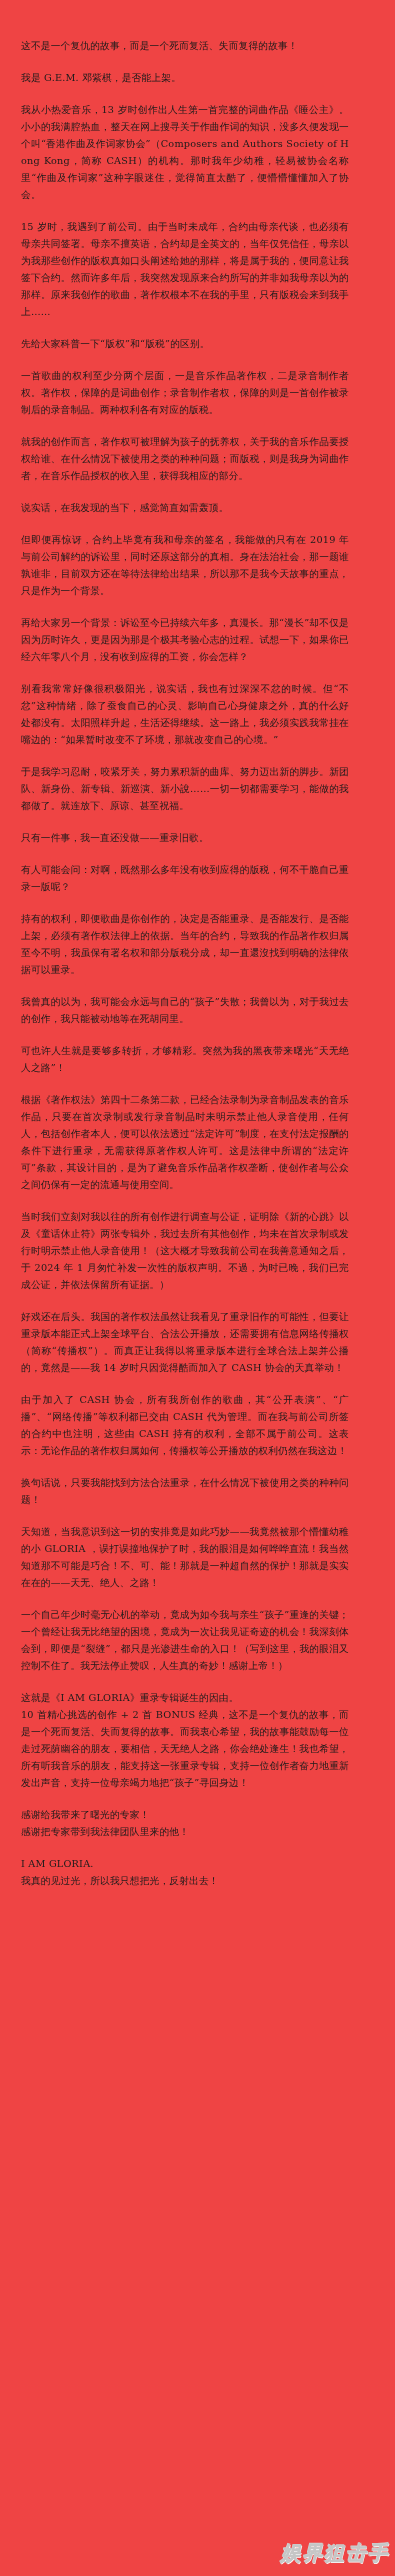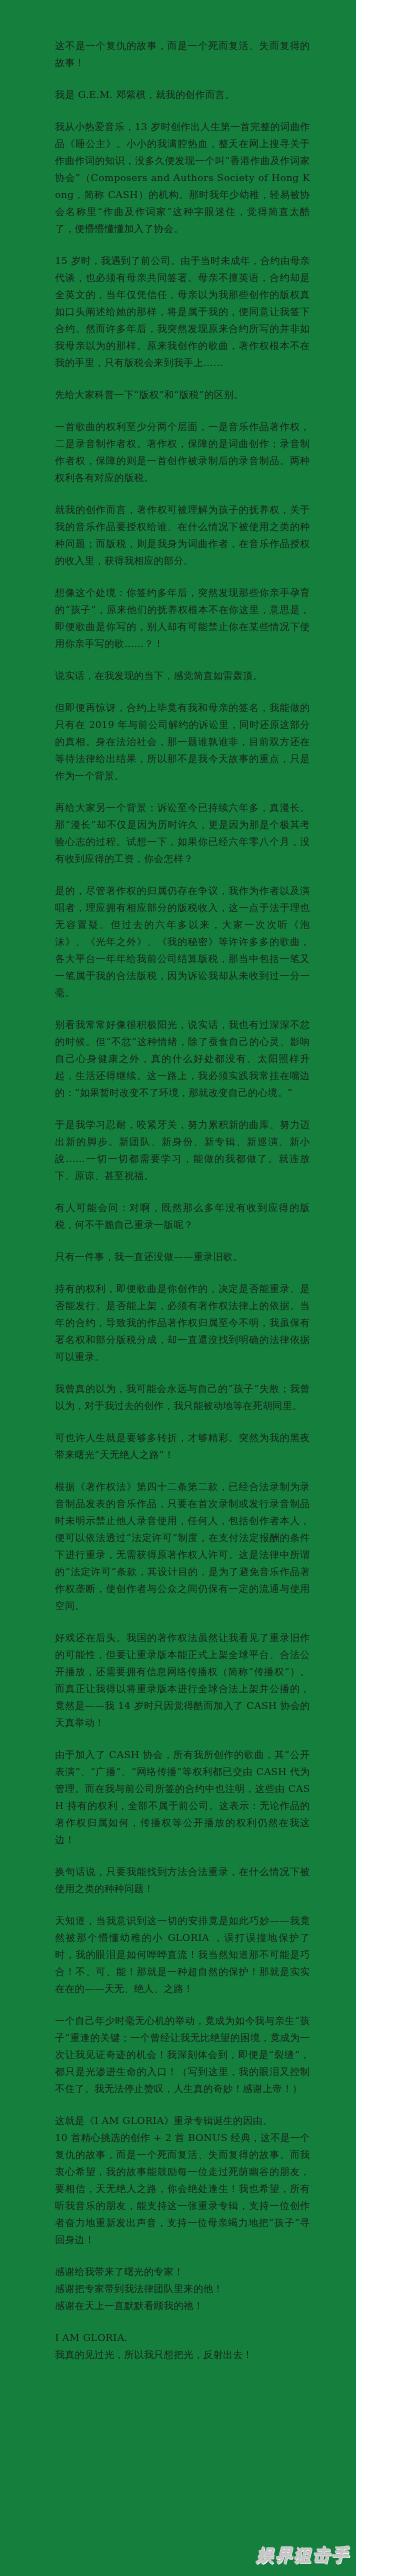--- a/index.html
+++ b/index.html
@@ -2,26 +2,26 @@
 <html style="font-size:9.2px"><head>
 <meta charset="utf-8">
 <style>
   html, body {
     margin: 0;
     padding: 0;
     background: #ffffff;
   }
   .page {
     position: relative;
-    width: 356px;
+    width: 395px;
     min-height: 2576px;
     margin: 0;
-    background: #15803d;
+    background: #ef4444;
     box-sizing: border-box;
-    padding: 37px 46px 74px 55px;
+    padding: 37px 46px 74px 21px;
     font-family: "DejaVu Serif", "Liberation Serif", serif;
     color: #1b1b1b;
     overflow: hidden;
   }
   .block {
     margin: 0 0 15px 0;
   }
   .block:last-child { margin-bottom: 1px; }
   .para {
     margin: 0;
@@ -32,93 +32,90 @@
     text-justify: inter-ideograph;
     word-break: break-all;
   }
   .watermark {
     position: absolute;
     right: 5.7px;
     bottom: 9.2px;
     font-family: "DejaVu Sans", "Liberation Sans", sans-serif;
     font-weight: bold;
     font-style: italic;
-    font-size: 17px;
+    font-size: 20px;
     letter-spacing: 1.7px;
     color: #ececec;
     -webkit-text-stroke: 0.6px #c6c6c6;
     text-shadow: 0.6px 0.6px 0 #ffffff, -0.6px -0.6px 0 #cccccc;
     user-select: none;
     text-align: center;
   }
 </style>
 </head>
 <body>
 
 <div class="page">
   <div class="content" id="article-body">
       <div class="block">
         <p class="para">这不是一个复仇的故事，而是一个死而复活、失而复得的故事！</p>
       </div>
       <div class="block">
-        <p class="para">我是 G.E.M. 邓紫棋，就我的创作而言。</p>
+        <p class="para">我是 G.E.M. 邓紫棋，是否能上架。</p>
       </div>
       <div class="block">
         <p class="para">我从小热爱音乐，13 岁时创作出人生第一首完整的词曲作品《睡公主》。小小的我满腔热血，整天在网上搜寻关于作曲作词的知识，没多久便发现一个叫“香港作曲及作词家协会”（Composers and Authors Society of Hong Kong，简称 CASH）的机构。那时我年少幼稚，轻易被协会名称里“作曲及作词家”这种字眼迷住，觉得简直太酷了，便懵懵懂懂加入了协会。</p>
       </div>
       <div class="block">
         <p class="para">15 岁时，我遇到了前公司。由于当时未成年，合约由母亲代谈，也必须有母亲共同签署。母亲不擅英语，合约却是全英文的，当年仅凭信任，母亲以为我那些创作的版权真如口头阐述给她的那样，将是属于我的，便同意让我签下合约。然而许多年后，我突然发现原来合约所写的并非如我母亲以为的那样。原来我创作的歌曲，著作权根本不在我的手里，只有版税会来到我手上……</p>
       </div>
       <div class="block">
         <p class="para">先给大家科普一下“版权”和“版税”的区别。</p>
       </div>
       <div class="block">
         <p class="para">一首歌曲的权利至少分两个层面，一是音乐作品著作权，二是录音制作者权。著作权，保障的是词曲创作；录音制作者权，保障的则是一首创作被录制后的录音制品。两种权利各有对应的版税。</p>
       </div>
       <div class="block">
         <p class="para">就我的创作而言，著作权可被理解为孩子的抚养权，关于我的音乐作品要授权给谁、在什么情况下被使用之类的种种问题；而版税，则是我身为词曲作者，在音乐作品授权的收入里，获得我相应的部分。</p>
       </div>
       <div class="block">
-        <p class="para">想像这个处境：你签约多年后，突然发现那些你亲手孕育的“孩子”，原来他们的抚养权根本不在你这里，意思是，即便歌曲是你写的，别人却有可能禁止你在某些情况下使用你亲手写的歌……？！</p>
-      </div>
-      <div class="block">
         <p class="para">说实话，在我发现的当下，感觉简直如雷轰顶。</p>
       </div>
       <div class="block">
         <p class="para">但即便再惊讶，合约上毕竟有我和母亲的签名，我能做的只有在 2019 年与前公司解约的诉讼里，同时还原这部分的真相。身在法治社会，那一题谁孰谁非，目前双方还在等待法律给出结果，所以那不是我今天故事的重点，只是作为一个背景。</p>
       </div>
       <div class="block">
         <p class="para">再给大家另一个背景：诉讼至今已持续六年多，真漫长。那“漫长”却不仅是因为历时许久，更是因为那是个极其考验心志的过程。试想一下，如果你已经六年零八个月，没有收到应得的工资，你会怎样？</p>
       </div>
       <div class="block">
-        <p class="para">是的，尽管著作权的归属仍存在争议，我作为作者以及演唱者，理应拥有相应部分的版税收入，这一点于法于理也无容置疑。但过去的六年多以来，大家一次次听《泡沫》、《光年之外》、《我的秘密》等许许多多的歌曲，各大平台一年年给我前公司结算版税，那当中包括一笔又一笔属于我的合法版税，因为诉讼我却从未收到过一分一毫。</p>
-      </div>
-      <div class="block">
         <p class="para">别看我常常好像很积极阳光，说实话，我也有过深深不忿的时候。但“不忿”这种情绪，除了蚕食自己的心灵、影响自己心身健康之外，真的什么好处都没有。太阳照样升起，生活还得继续。这一路上，我必须实践我常挂在嘴边的：“如果暂时改变不了环境，那就改变自己的心境。”</p>
       </div>
       <div class="block">
         <p class="para">于是我学习忍耐，咬紧牙关，努力累积新的曲库、努力迈出新的脚步。新团队、新身份、新专辑、新巡演、新小說……一切一切都需要学习，能做的我都做了。就连放下、原谅、甚至祝福。</p>
       </div>
       <div class="block">
-        <p class="para">有人可能会问：对啊，既然那么多年没有收到应得的版税，何不干脆自己重录一版呢？</p>
+        <p class="para">只有一件事，我一直还没做——重录旧歌。</p>
       </div>
       <div class="block">
-        <p class="para">只有一件事，我一直还没做——重录旧歌。</p>
+        <p class="para">有人可能会问：对啊，既然那么多年没有收到应得的版税，何不干脆自己重录一版呢？</p>
       </div>
       <div class="block">
         <p class="para">持有的权利，即便歌曲是你创作的，决定是否能重录、是否能发行、是否能上架，必须有著作权法律上的依据。当年的合约，导致我的作品著作权归属至今不明，我虽保有署名权和部分版税分成，却一直還沒找到明确的法律依据可以重录。</p>
       </div>
       <div class="block">
         <p class="para">我曾真的以为，我可能会永远与自己的“孩子”失散；我曾以为，对于我过去的创作，我只能被动地等在死胡同里。</p>
       </div>
       <div class="block">
         <p class="para">可也许人生就是要够多转折，才够精彩。突然为我的黑夜带来曙光“天无绝人之路”！</p>
       </div>
       <div class="block">
         <p class="para">根据《著作权法》第四十二条第二款，已经合法录制为录音制品发表的音乐作品，只要在首次录制或发行录音制品时未明示禁止他人录音使用，任何人，包括创作者本人，便可以依法透过“法定许可”制度，在支付法定报酬的条件下进行重录，无需获得原著作权人许可。这是法律中所谓的“法定许可”条款，其设计目的，是为了避免音乐作品著作权垄断，使创作者与公众之间仍保有一定的流通与使用空间。</p>
+      </div>
+      <div class="block">
+        <p class="para">当时我们立刻对我以往的所有创作进行调查与公证，证明除《新的心跳》以及《童话休止符》两张专辑外，我过去所有其他创作，均未在首次录制或发行时明示禁止他人录音使用！（这大概才导致我前公司在我善意通知之后，于 2024 年 1 月匆忙补发一次性的版权声明。不過，为时已晚，我们已完成公证，并依法保留所有证据。）</p>
       </div>
       <div class="block">
         <p class="para">好戏还在后头。我国的著作权法虽然让我看见了重录旧作的可能性，但要让重录版本能正式上架全球平台、合法公开播放，还需要拥有信息网络传播权（简称“传播权”）。而真正让我得以将重录版本进行全球合法上架并公播的，竟然是——我 14 岁时只因觉得酷而加入了 CASH 协会的天真举动！</p>
       </div>
       <div class="block">
         <p class="para">由于加入了 CASH 协会，所有我所创作的歌曲，其“公开表演”、“广播”、“网络传播”等权利都已交由 CASH 代为管理。而在我与前公司所签的合约中也注明，这些由 CASH 持有的权利，全部不属于前公司。这表示：无论作品的著作权归属如何，传播权等公开播放的权利仍然在我这边！</p>
       </div>
       <div class="block">
         <p class="para">换句话说，只要我能找到方法合法重录，在什么情况下被使用之类的种种问题！</p>
       </div>
@@ -128,21 +125,20 @@
       <div class="block">
         <p class="para">一个自己年少时毫无心机的举动，竟成为如今我与亲生“孩子”重逢的关键；一个曾经让我无比绝望的困境，竟成为一次让我见证奇迹的机会！我深刻体会到，即便是“裂缝”，都只是光渗进生命的入口！（写到这里，我的眼泪又控制不住了。我无法停止赞叹，人生真的奇妙！感谢上帝！）</p>
       </div>
       <div class="block">
         <p class="para">这就是《I AM GLORIA》重录专辑诞生的因由。</p>
         <p class="para">10 首精心挑选的创作 + 2 首 BONUS 经典，这不是一个复仇的故事，而是一个死而复活、失而复得的故事。而我衷心希望，我的故事能鼓励每一位走过死荫幽谷的朋友，要相信，天无绝人之路，你会绝处逢生！我也希望，所有听我音乐的朋友，能支持这一张重录专辑，支持一位创作者奋力地重新发出声音，支持一位母亲竭力地把“孩子”寻回身边！</p>
       </div>
       <div class="block">
         <p class="para">感谢给我带来了曙光的专家！</p>
         <p class="para">感谢把专家带到我法律团队里来的他！</p>
-        <p class="para">感谢在天上一直默默看顾我的祂！</p>
       </div>
       <div class="block">
         <p class="para">I AM GLORIA.</p>
         <p class="para">我真的见过光，所以我只想把光，反射出去！</p>
       </div>
     </div>
   <div class="watermark">娱界狙击手</div>
 </div>
 
 

